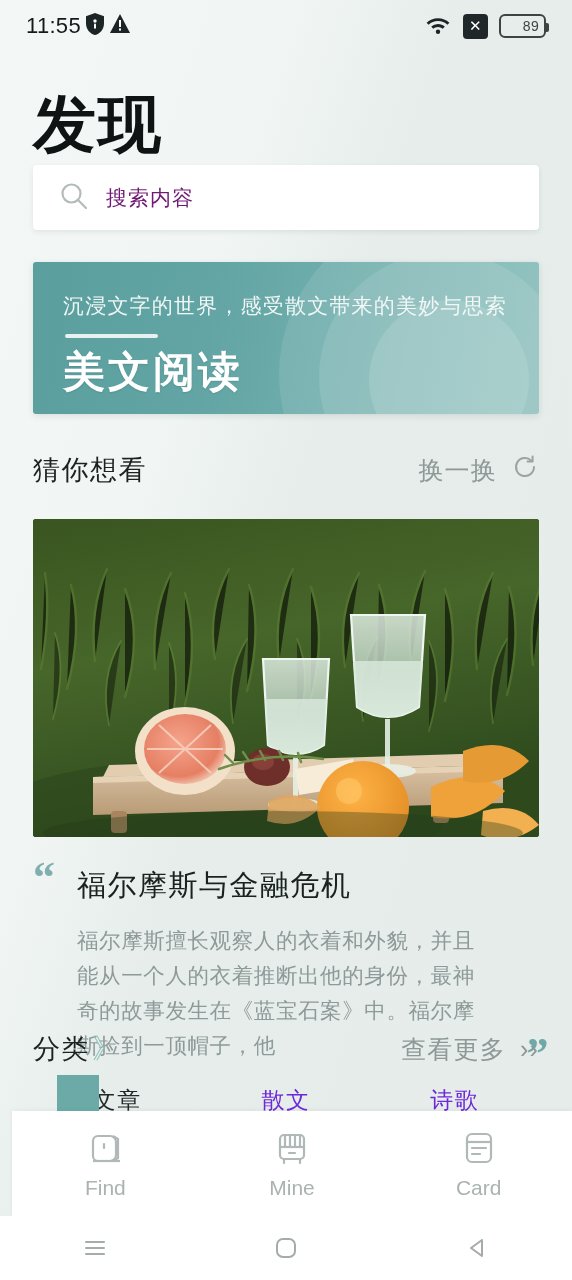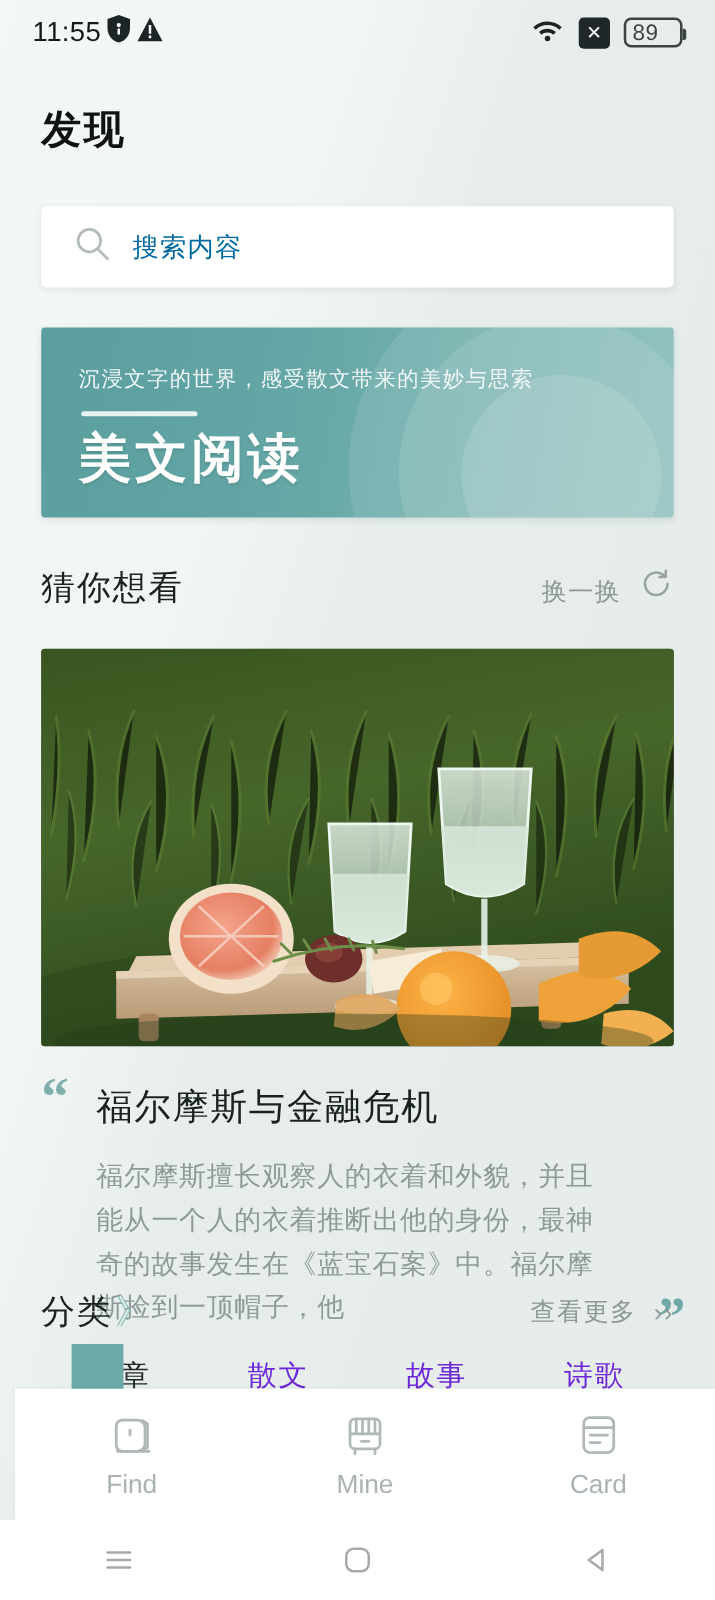--- a/index.html
+++ b/index.html
@@ -26,66 +26,66 @@
     display:flex; align-items:center; padding:0 26px;
     font-size:21px; color:#1d2220; letter-spacing:.3px;
   }
   .sb-left{ display:flex; align-items:center; gap:4px; }
   .sb-right{ margin-left:auto; display:flex; align-items:center; gap:11px; }
   .sb-time{ font-size:22px; font-weight:400; color:#15191a; }
   .ico-shield, .ico-warn{ display:block; }
   .batt{
     border:2px solid #3c4442; border-radius:6px;
     min-width:47px; height:24px; display:flex; align-items:center;
-    justify-content:flex-start; font-size:18px; color:#3c4442; padding:0 5px;
+    justify-content:flex-end; font-size:14px; color:#3c4442; padding:0 5px;
     position:relative;
   }
   .batt:after{
     content:""; position:absolute; right:-5px; top:7px;
     width:3px; height:9px; background:#3c4442; border-radius:0 2px 2px 0;
   }
   .xbox{
     width:25px; height:25px; background:#20272a; border-radius:4px;
     color:#fff; font-size:15px; font-weight:bold; display:flex;
     align-items:center; justify-content:center;
   }
 
   
   .page-title{
     position:absolute; top:82px; left:33px;
     font-family:"Liberation Serif","DejaVu Serif",serif;
-    font-size:32px; font-weight:700; color:#0e1313; letter-spacing:2px;
+    font-size:63px; font-weight:700; color:#0e1313; letter-spacing:2px;
   }
 
   
   .search-box{
     position:absolute; top:165px; left:33px; width:506px; height:65px;
     background:#fff; border-radius:4px;
     box-shadow:0 2px 5px rgba(60,80,75,.10);
     display:flex; align-items:center; padding:0 26px; gap:17px;
   }
-  .search-ph{ color:#0369a1; font-size:21px; letter-spacing:1px; }
+  .search-ph{ color:#701a75; font-size:21px; letter-spacing:1px; }
 
   
   .banner{
     position:absolute; top:262px; left:33px; width:506px; height:152px;
     border-radius:3px; overflow:hidden;
     background:linear-gradient(100deg,#5a9e9e 0%,#62a5a4 35%,#76b2b0 70%,#87bcb9 100%);
     box-shadow:0 2px 6px rgba(60,90,85,.14);
   }
   .banner .c{
     position:absolute; border-radius:50%;
     background:rgba(255,255,255,.10);
   }
   .banner .c1{ width:330px; height:330px; right:-70px; top:-52px; }
   .banner .c2{ width:250px; height:250px; right:-30px; top:-10px; background:rgba(255,255,255,.11); }
   .banner .c3{ width:160px; height:160px; right:10px; top:38px; background:rgba(255,255,255,.13); }
   .banner-inner{ position:relative; padding:30px 0 0 30px; }
   .banner-sub{
-    color:#f0f7f6; font-size:17px; letter-spacing:1.2px; white-space:nowrap;
+    color:#f0f7f6; font-size:21px; letter-spacing:1.2px; white-space:nowrap;
   }
   .banner-rule{
     width:93px; height:4px; background:rgba(255,255,255,.85);
     margin:14px 0 6px 2px; border-radius:2px;
   }
   .banner-title{
     font-family:"Liberation Serif","DejaVu Serif",serif;
     color:#ffffff; font-size:42px; font-weight:700; letter-spacing:3px;
     text-shadow:0 1px 2px rgba(0,0,0,.10);
   }
@@ -94,22 +94,22 @@
   .sec-head{
     position:absolute; left:33px; width:506px;
     display:flex; align-items:center;
   }
   .sec-head.guess{ top:452px;gap:24px; }
   .sec-title{
     font-size:27px; color:#1b2220; letter-spacing:1.5px;
   }
   .sec-title.serif{ font-family:"Liberation Serif","DejaVu Serif",serif; }
   .sec-action{
-    margin-left:auto; display:flex; align-items:flex-end; gap:14px;
-    color:#8d9897; font-size:20px; letter-spacing:1.2px;
+    margin-left:auto; display:flex; align-items:center; gap:14px;
+    color:#8d9897; font-size:25px; letter-spacing:1.2px;
   }
 
   
   .rec-photo{
     position:absolute; top:519px; left:33px; width:506px; height:318px;
     border-radius:3px; overflow:hidden; background:#2d3d1e;
   }
   .rec-photo svg{ display:block; width:100%; height:100%; }
 
   .rec-body{ position:absolute; top:862px; left:33px; width:506px; }
@@ -383,23 +383,20 @@
 
   <div class="cat-row">
     <div class="cat-item active">
       <span class="ribbon"></span>
       <span>文章</span>
     </div>
     <div class="cat-item">
       <span>散文</span>
     </div>
     <div class="cat-item">
-      <span>故事</span>
-    </div>
-    <div class="cat-item">
       <span>诗歌</span>
     </div>
   </div>
 
   <div class="tabbar">
     <div class="tab">
       <span>
         <svg width="42" height="42" viewBox="0 0 42 42" fill="none" stroke="#b0b8b8" stroke-width="2.2" stroke-linejoin="round">
           <path d="M11 9 h12 a6 6 0 0 1 6 6 v13 a6 6 0 0 1-6 6 H11 a5 5 0 0 1-5-5 V14 a5 5 0 0 1 5-5z" transform="translate(3,0)"></path>
           <path d="M29 9 l5 3 v19 l-5 3"></path>

